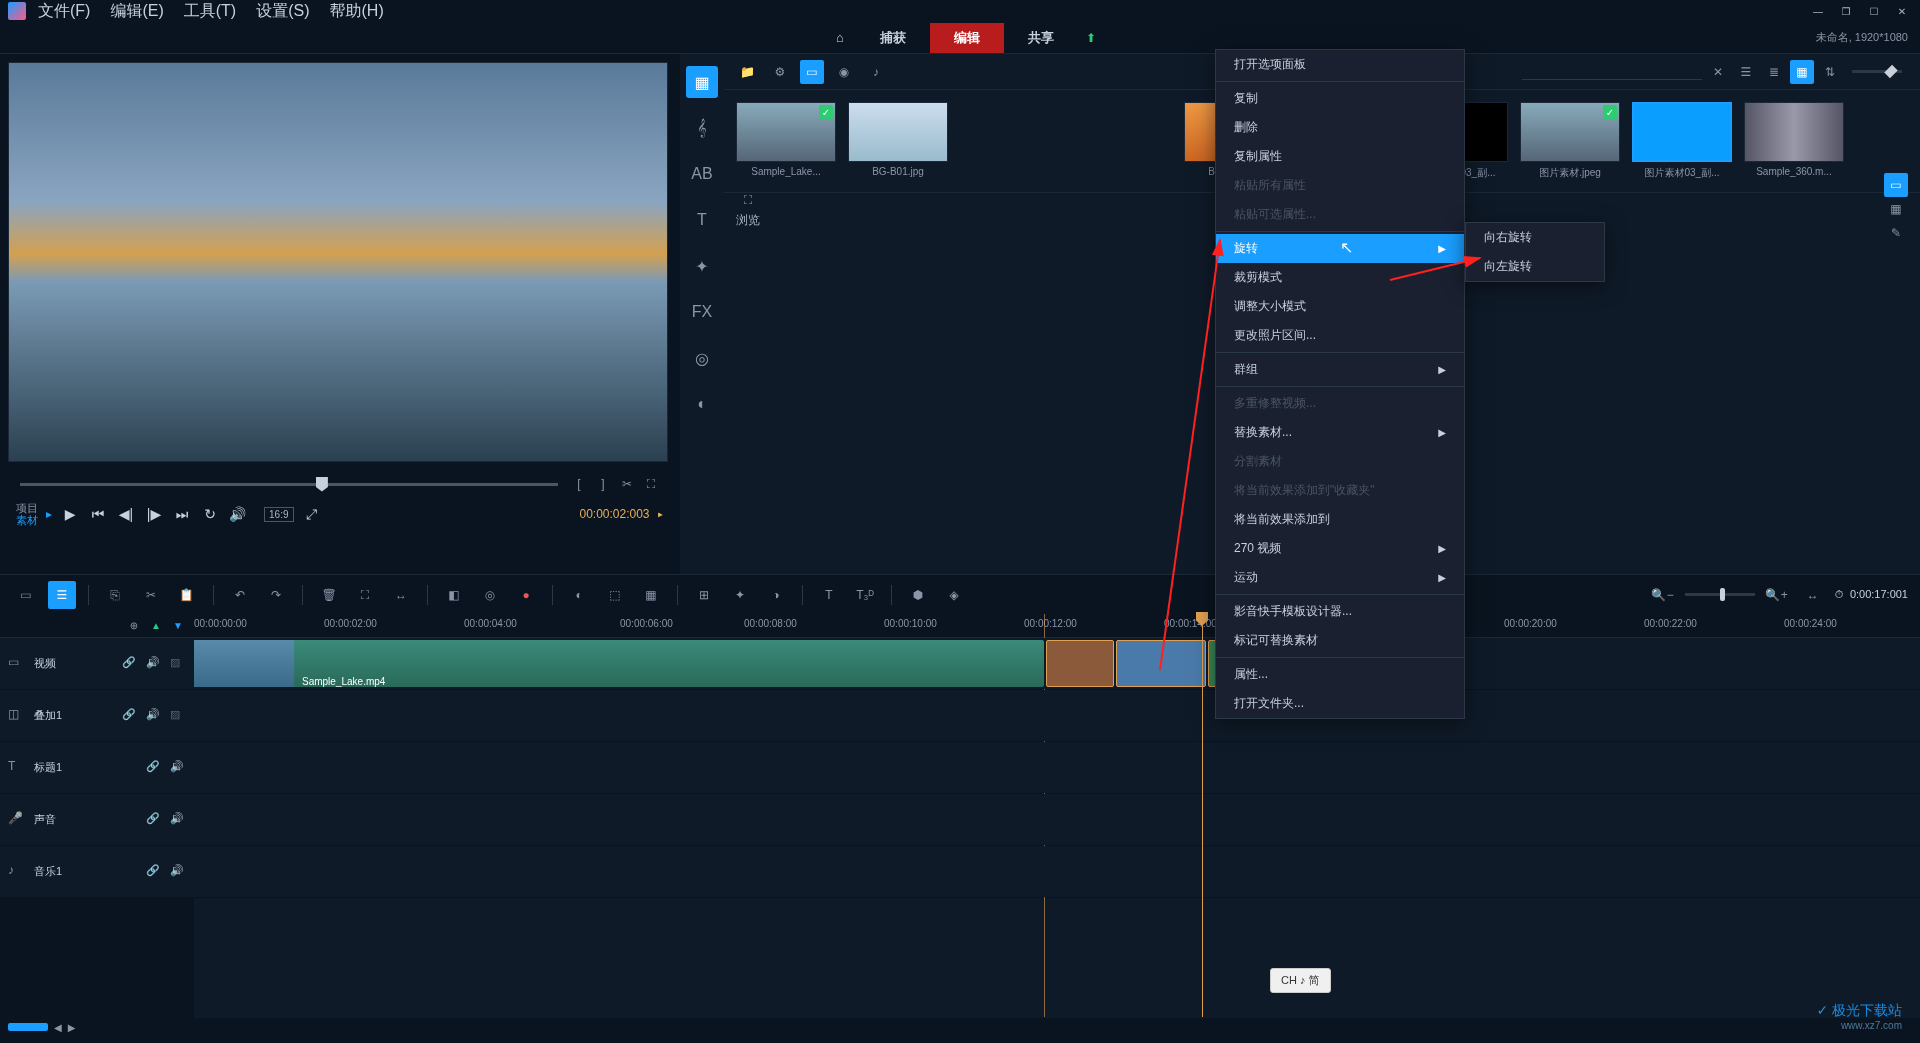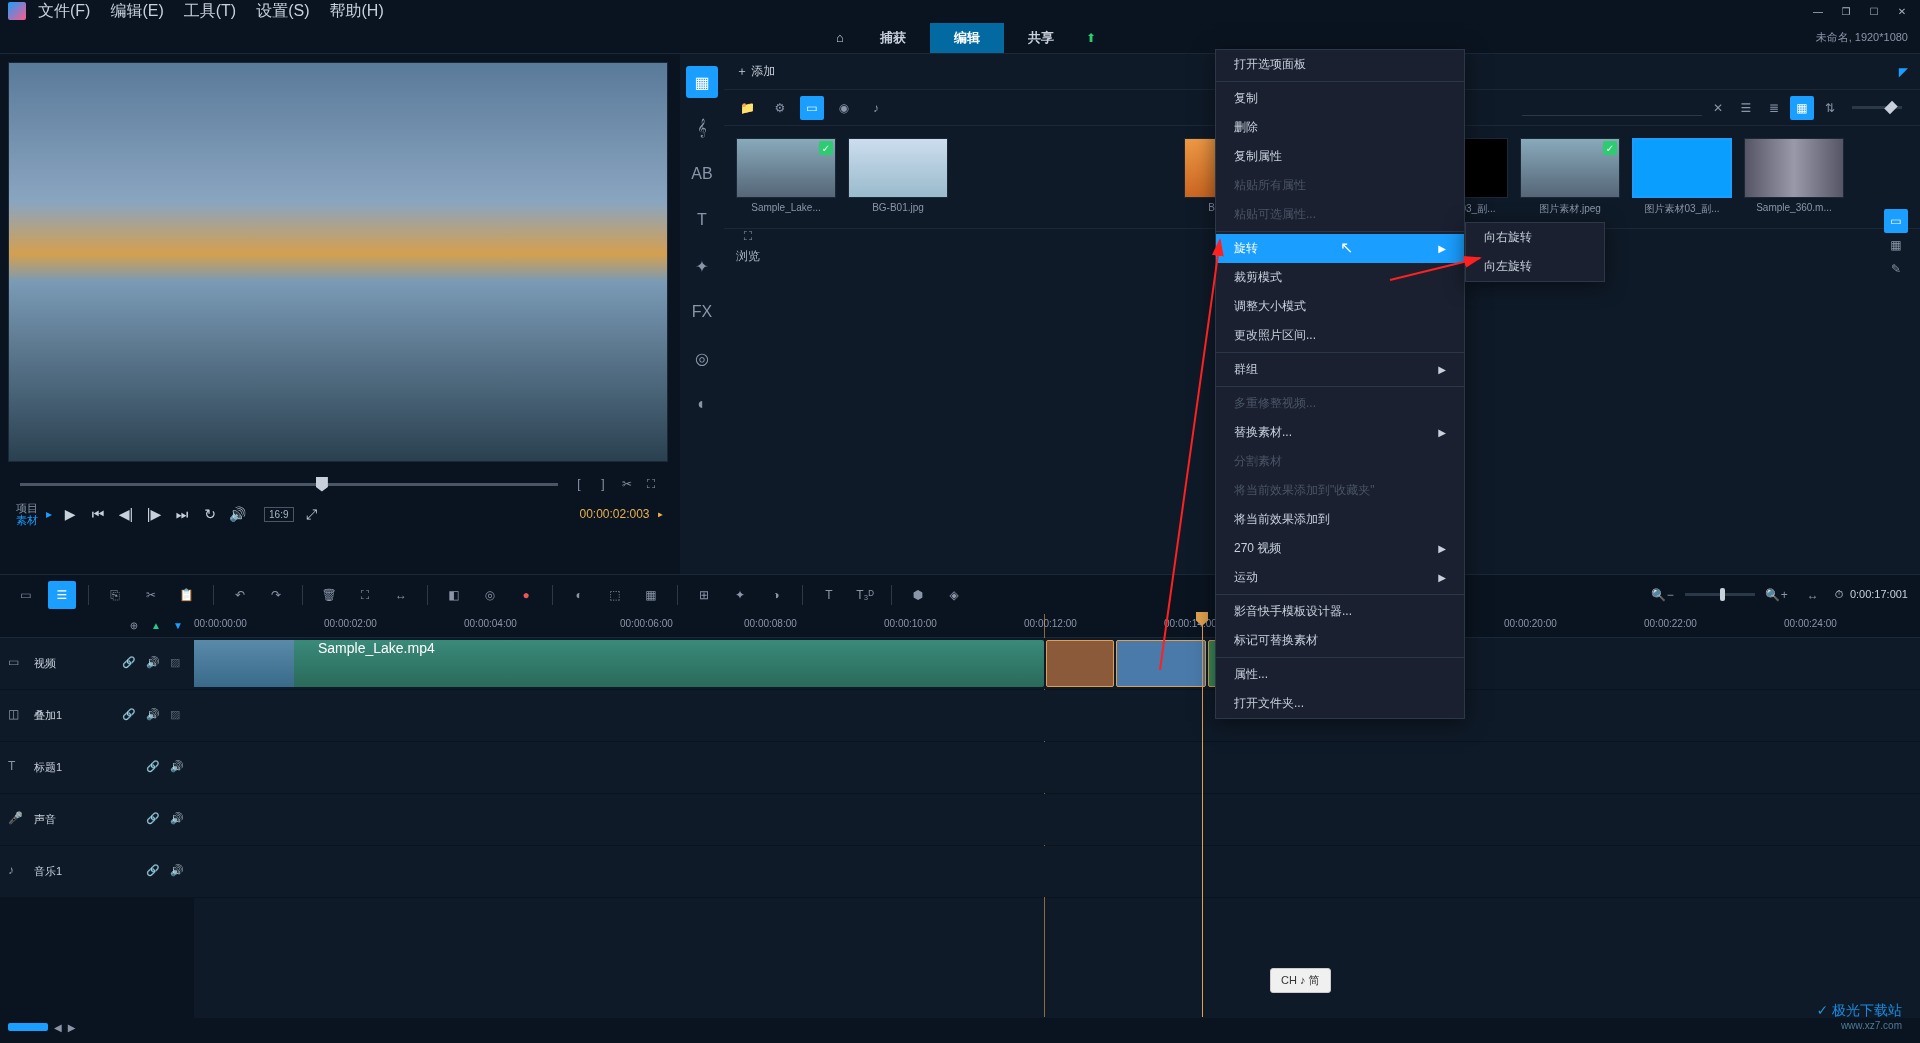--- a/index.html
+++ b/index.html
@@ -9,21 +9,21 @@
 .titlebar { height: 22px; background: #0a1420; display: flex; align-items: center; padding: 0 8px; justify-content: space-between; }
 .titlebar-left { display: flex; align-items: center; gap: 4px; }
 .logo { width: 18px; height: 18px; background: linear-gradient(135deg, #1a9eff, #ff5a8a); border-radius: 2px; }
 .menu-item { padding: 2px 8px; font-size: 16px; color: #c8d0dc; cursor: pointer; }
 .titlebar-right { display: flex; gap: 8px; }
 .win-btn { width: 20px; height: 16px; color: #a8b5c5; font-size: 10px; display: flex; align-items: center; justify-content: center; cursor: pointer; }
 
 
 .top-tabs { height: 32px; background: #0a1420; display: flex; align-items: center; justify-content: center; position: relative; border-bottom: 1px solid #1a2838; }
 .top-tab { padding: 6px 24px; color: #c8d0dc; font-size: 13px; cursor: pointer; font-weight: bold; }
-.top-tab.active { background: #0369a1; color: #fff; }
+.top-tab.active { background: #b91c1c; color: #fff; }
 .home-btn { padding: 6px 12px; }
 .up-arrow { color: #2ecc71; margin-left: 8px; }
 .project-info { position: absolute; right: 12px; color: #8a95a8; font-size: 11px; }
 
 
 .main { display: flex; height: 520px; }
 
 
 .preview-panel { width: 680px; background: #0a1420; padding: 8px; }
 .preview-area { width: 660px; height: 400px; background: linear-gradient(180deg, #5a7a9a 0%, #8aa5c0 35%, #d4a050 48%, #7a9ab5 55%, #2a4050 100%); position: relative; border: 1px solid #1a2838; }
@@ -84,21 +84,21 @@
 .ruler-marks { flex: 1; position: relative; font-size: 10px; color: #8a95a8; }
 .ruler-mark { position: absolute; top: 4px; }
 .playhead { position: absolute; top: 0; bottom: -380px; width: 1px; background: #e0a050; z-index: 5; }
 .playhead-top { position: absolute; top: -2px; left: -6px; width: 12px; height: 14px; background: #e0a050; clip-path: polygon(0 0, 100% 0, 100% 60%, 50% 100%, 0 60%); }
 .track { height: 52px; display: flex; border-bottom: 1px solid #0a1420; }
 .track-head { width: 194px; background: #0f1a28; display: flex; align-items: center; padding: 0 8px; gap: 8px; }
 .track-icon { width: 18px; height: 18px; color: #8a95a8; }
 .track-label { font-size: 11px; color: #c8d0dc; flex: 1; }
 .track-ctl { width: 16px; height: 16px; color: #5a6575; font-size: 11px; }
 .track-body { flex: 1; background: #0f1a28; position: relative; }
-.clip { position: absolute; top: 2px; bottom: 2px; border-radius: 2px; display: flex; align-items: flex-start; padding: 0 24px; font-size: 14px; color: #fff; }
+.clip { position: absolute; top: 2px; bottom: 2px; border-radius: 2px; display: flex; align-items: flex-end; padding: 0 8px; font-size: 10px; color: #fff; }
 .clip-video { background: linear-gradient(180deg, #3a8a7a, #2a6a5a); left: 0; width: 850px; }
 .clip-video::before { content:''; position:absolute; left:0; top:0; bottom:0; width:100px; background: linear-gradient(180deg,#5a8aaa,#3a6a8a); }
 .clip-img1 { left: 852px; width: 68px; background: #8a5a3a; border: 1px solid #e0a050; }
 .clip-img2 { left: 922px; width: 90px; background: #4a7aaa; border: 1px solid #e0a050; }
 .clip-img3 { left: 1014px; width: 48px; background: #3a8a5a; border: 1px solid #e0a050; }
 
 
 .context-menu { position: absolute; left: 1215px; top: 49px; width: 250px; background: #1a2030; border: 1px solid #2a3848; z-index: 100; box-shadow: 0 4px 20px rgba(0,0,0,0.5); }
 .ctx-item { padding: 6px 18px; font-size: 12px; color: #c8d0dc; cursor: pointer; display: flex; justify-content: space-between; align-items: center; }
 .ctx-item.highlighted { background: #1a9eff; color: #fff; }
@@ -190,24 +190,20 @@
     <div class="tool-btn">𝄞</div>
     <div class="tool-btn">AB</div>
     <div class="tool-btn">T</div>
     <div class="tool-btn">✦</div>
     <div class="tool-btn">FX</div>
     <div class="tool-btn">◎</div>
     <div class="tool-btn">◐</div>
   </div>
 
   <div class="browser-panel">
-    <div class="browser-header">
-      <span class="add-btn">＋ <span>添加</span></span>
-      <span style="margin-left:auto; color:#1a9eff">◤</span>
-    </div>
     <div class="browser-body">
       <div class="browser-grid-area">
         <div class="grid-toolbar">
           <div class="grid-tb-left">
             <span class="tb-icon">📁</span>
             <span class="tb-icon">⚙</span>
             <span class="tb-icon active">▭</span>
             <span class="tb-icon">◉</span>
             <span class="tb-icon">♪</span>
           </div>

